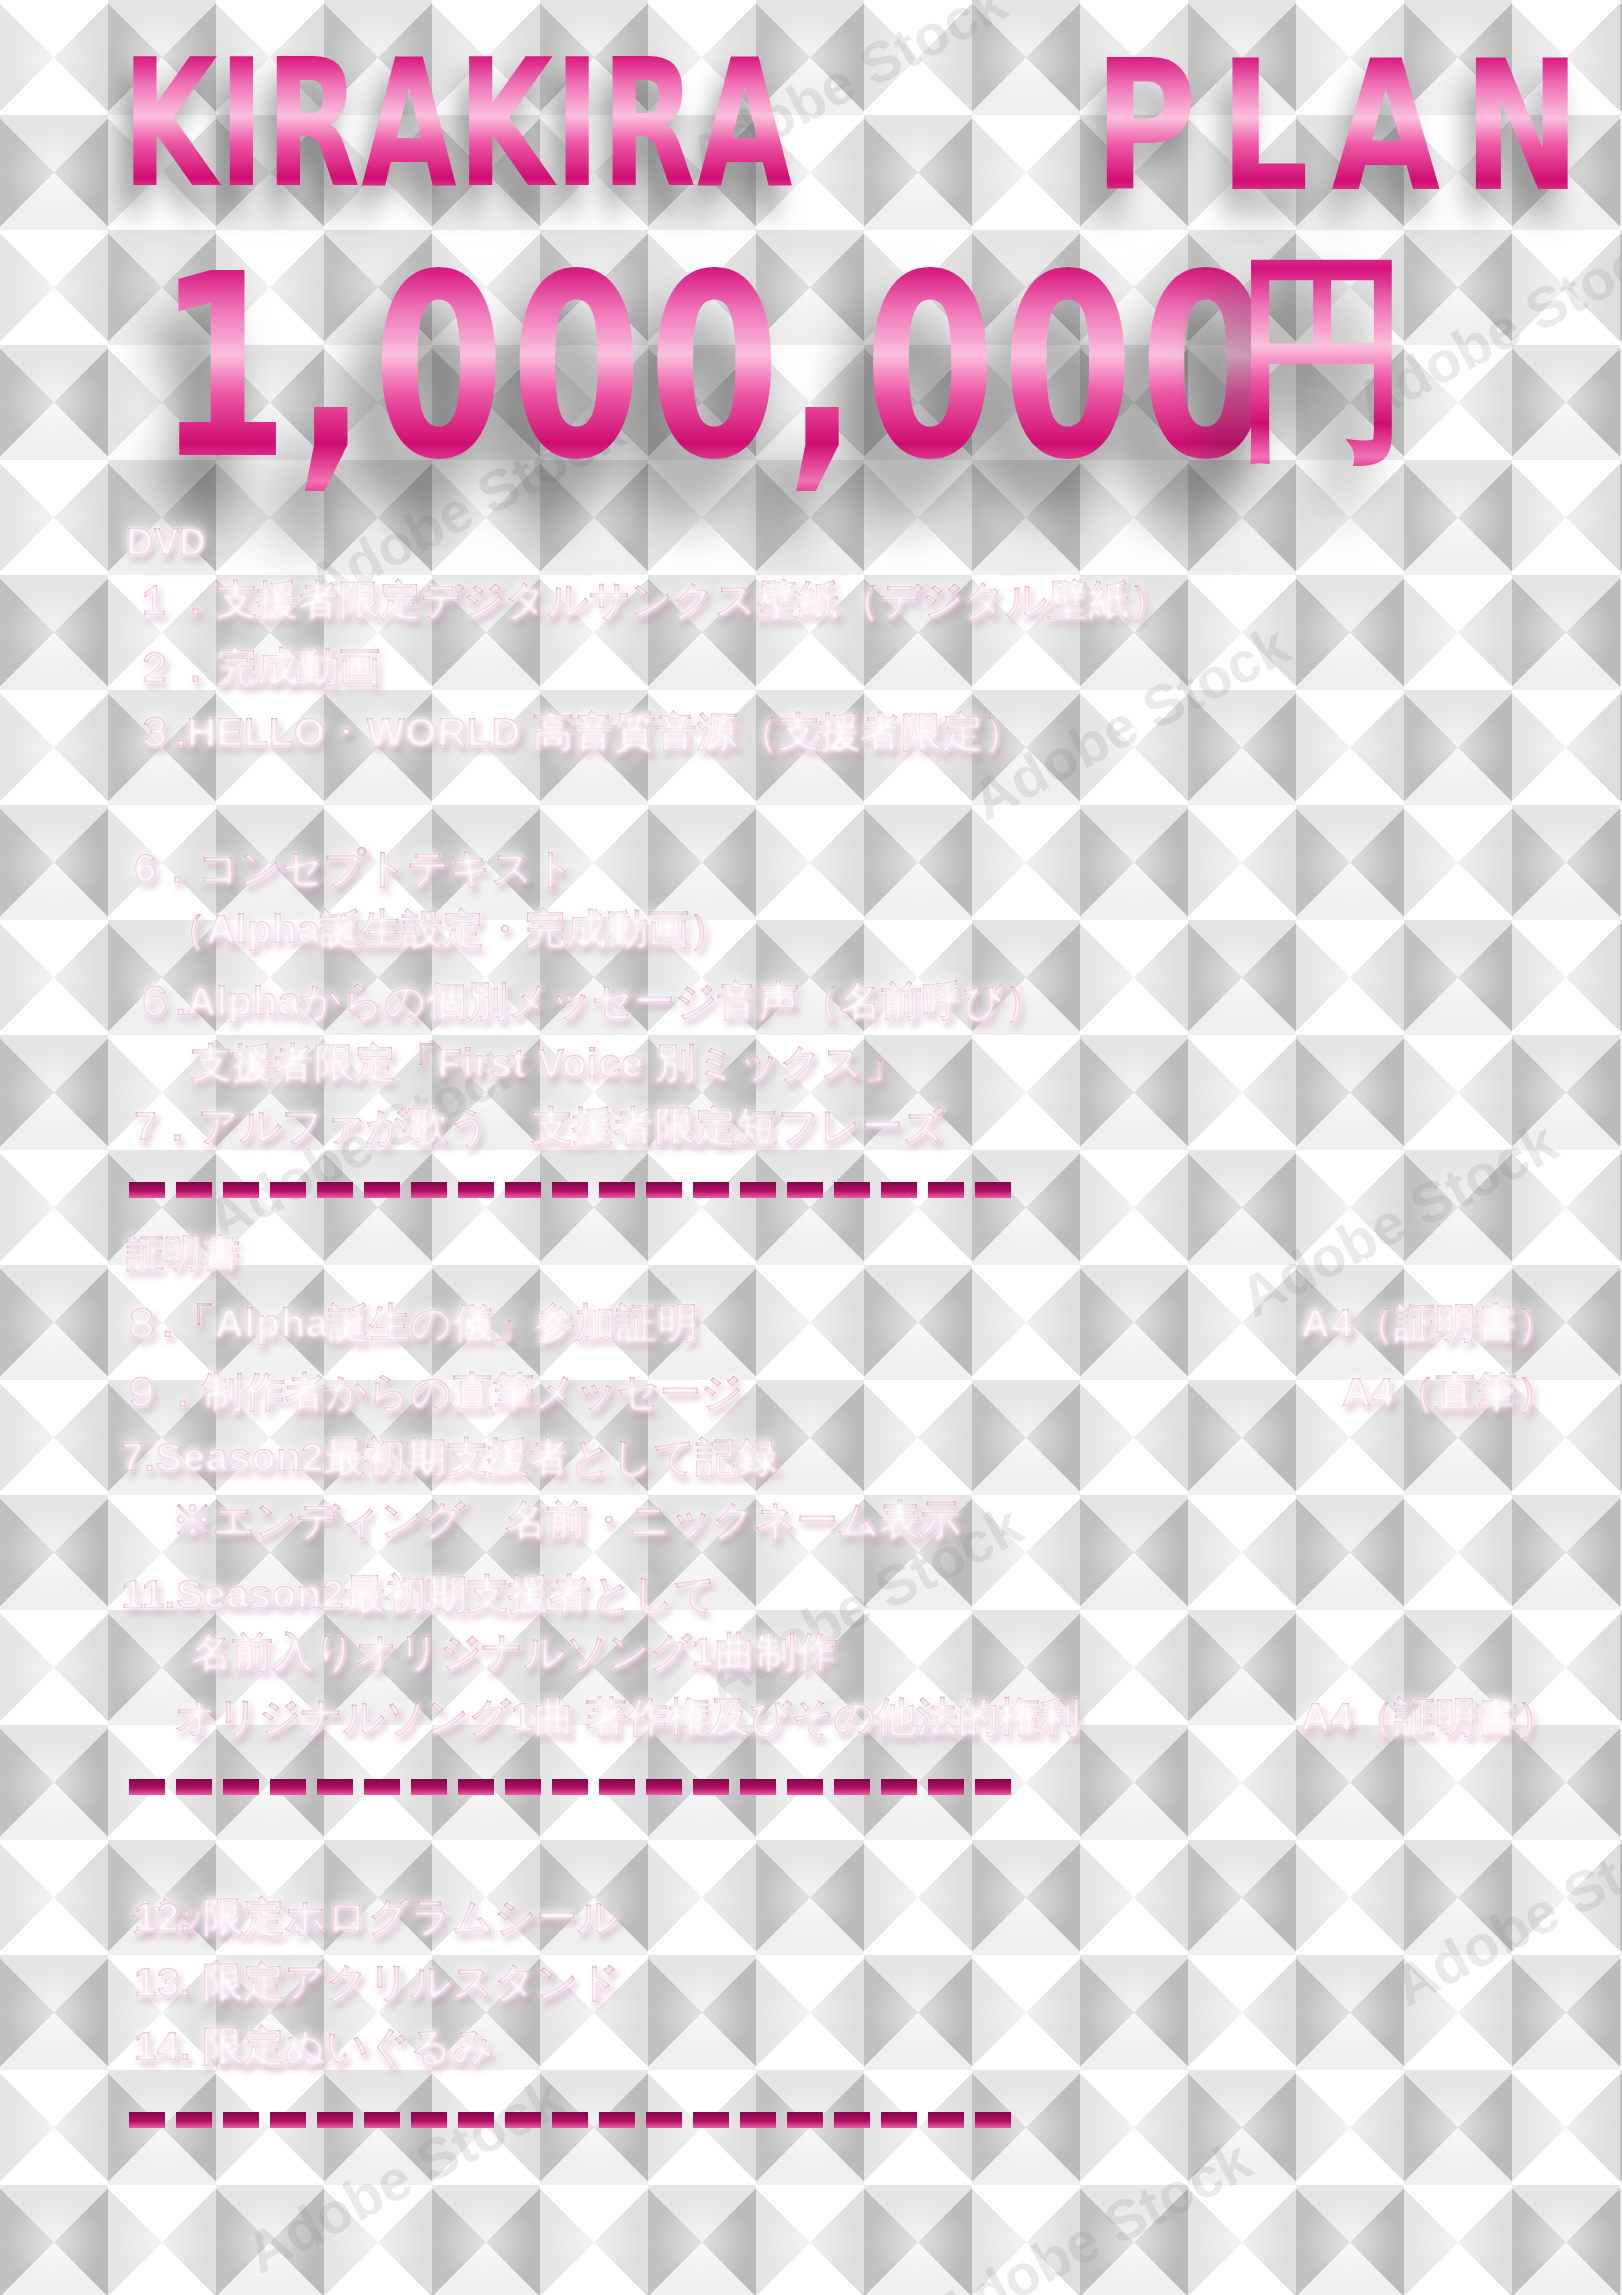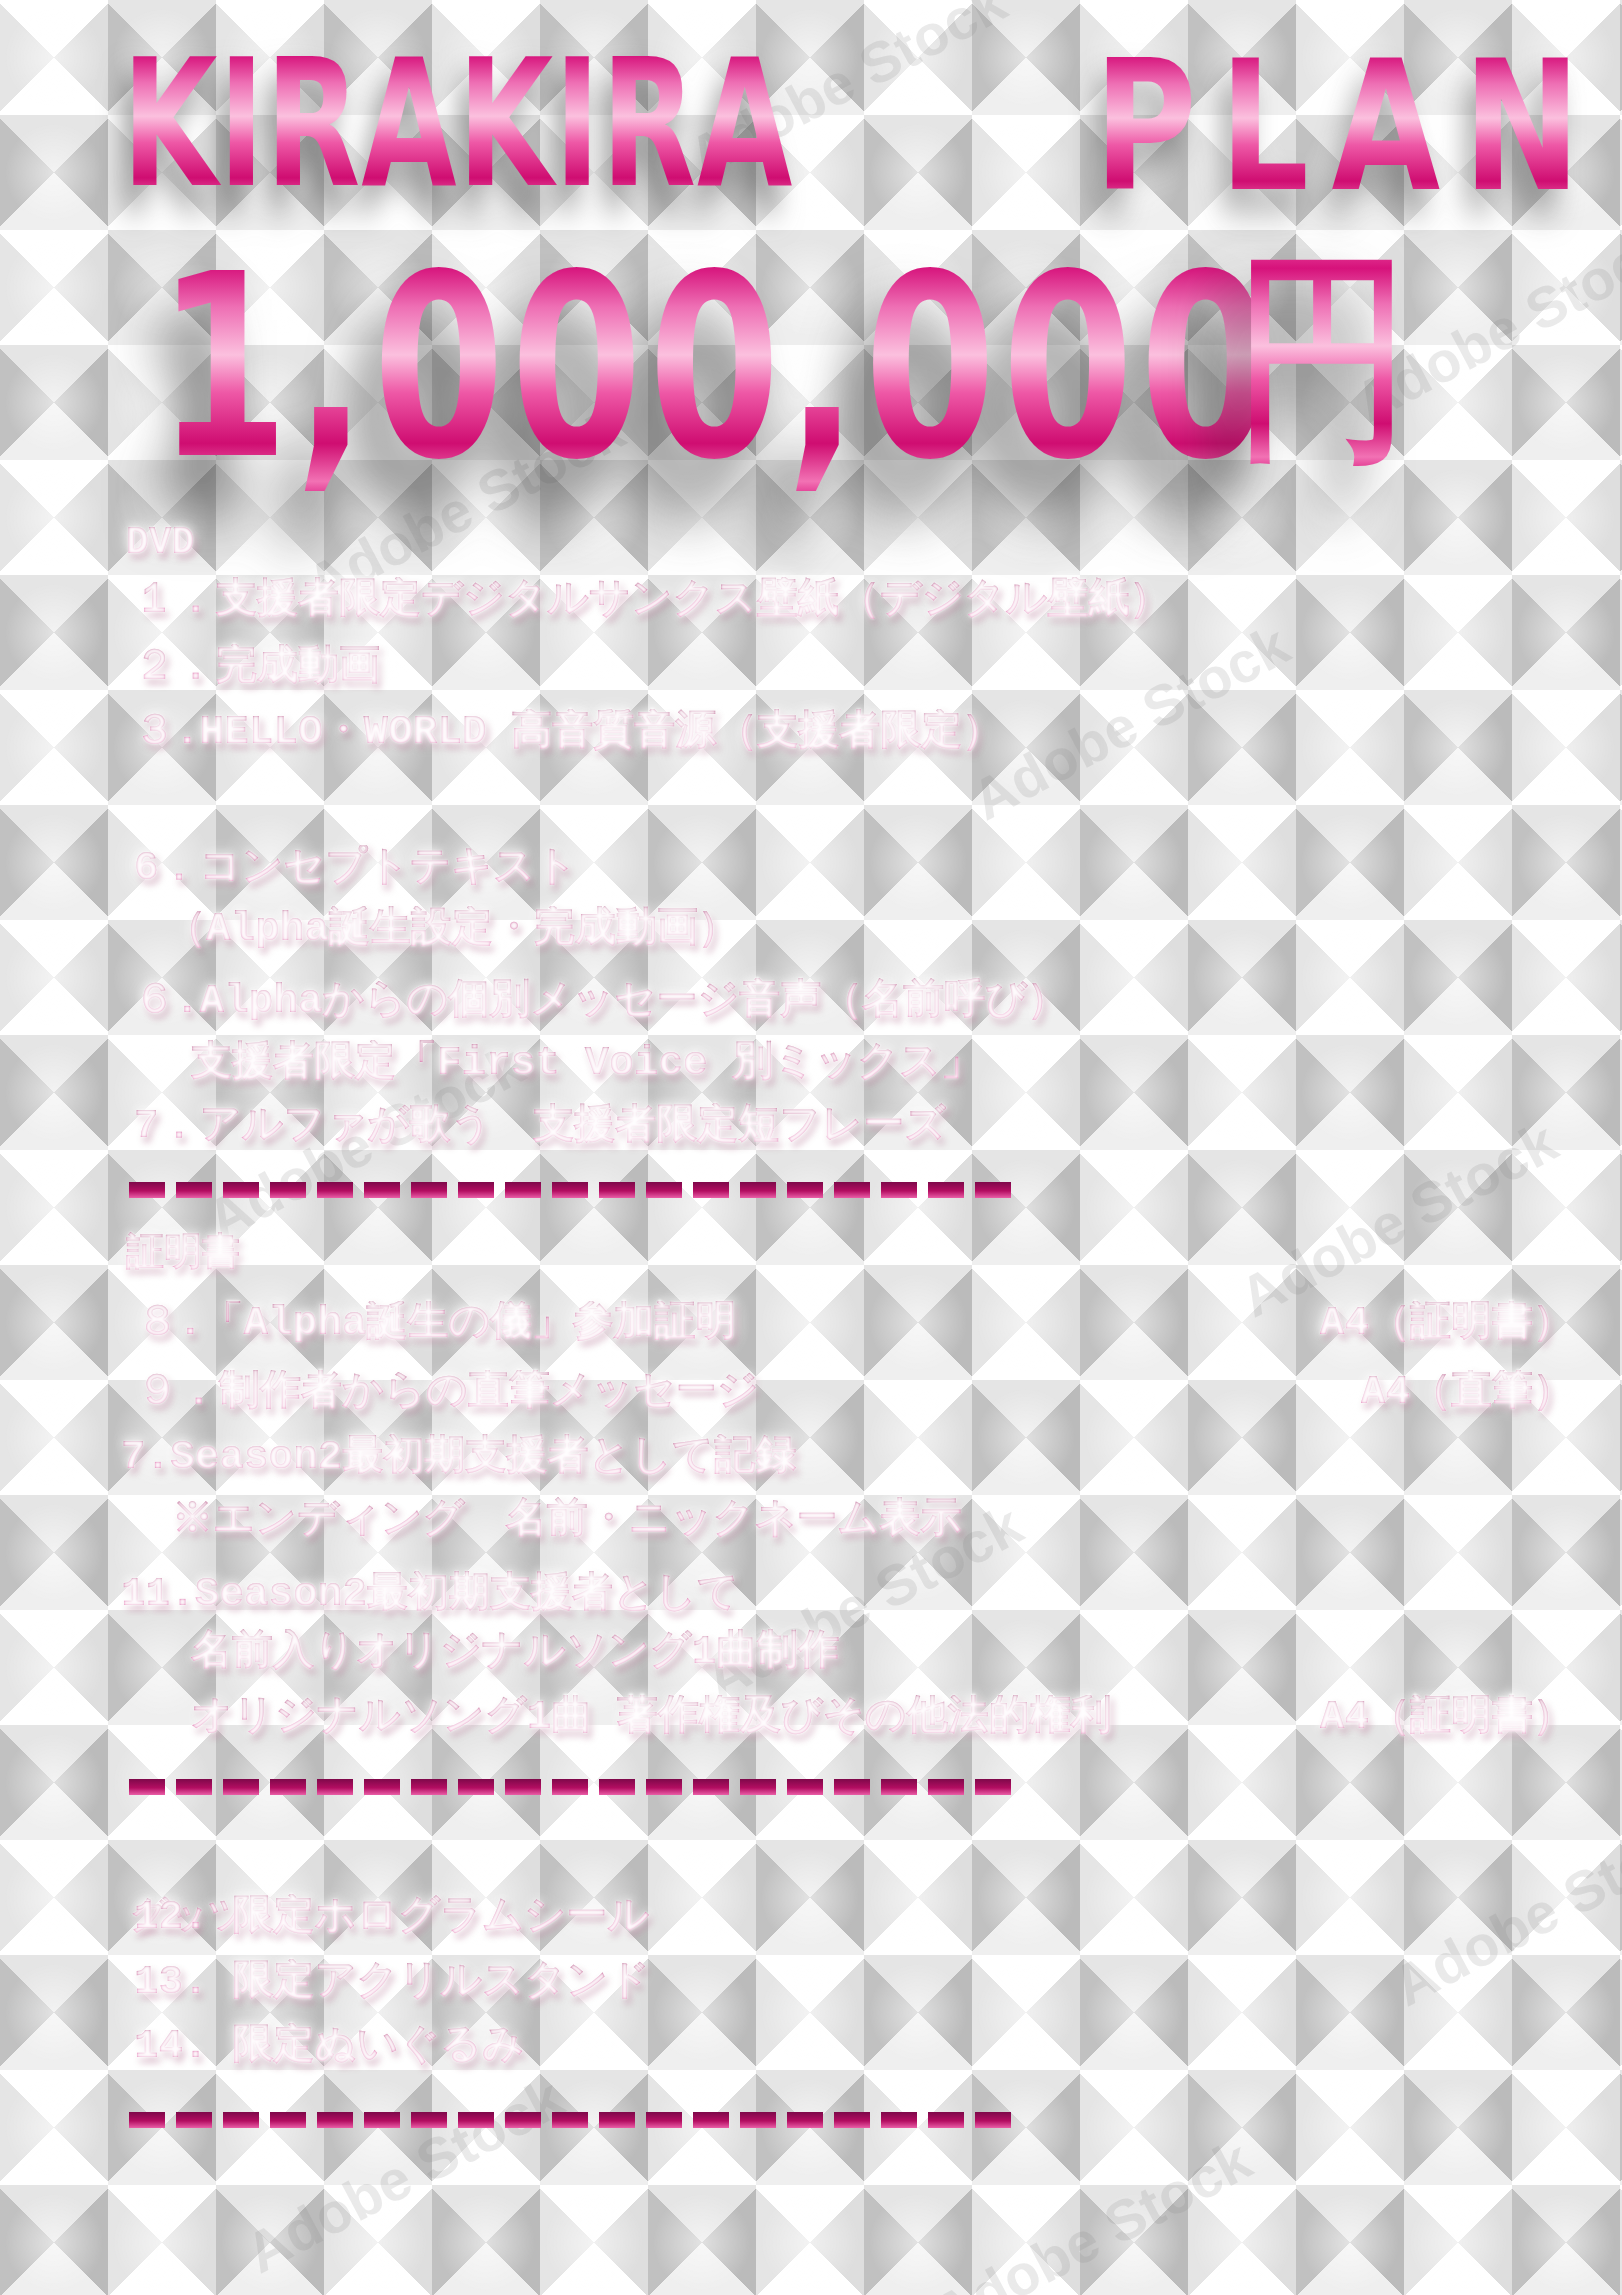--- a/index.html
+++ b/index.html
@@ -41,23 +41,23 @@
     transform:scaleX(.78);
     filter:drop-shadow(-12.2px 23px 17px rgba(70,70,70,.45));}
   .price-amount{left:157px;top:241px;font-size:253px;letter-spacing:7.7px;
     transform:scaleX(.75);
     filter:drop-shadow(-34px 50px 32px rgba(35,35,35,.60));}
   .price-yen{left:1236px;top:246px;font-size:222px;
     transform:scaleX(.78);
     filter:drop-shadow(-42px 38px 31px rgba(35,35,35,.55));}
   
   .line{position:absolute;white-space:nowrap;line-height:1.1;}
-  .wide{left:137px;width:1437px;display:flex;justify-content:space-between;}
+  .wide{left:121px;width:1437px;display:flex;justify-content:space-between;}
   .ptext{
-    font-family:Liberation Mono, monospace;
+    font-family:Liberation Sans, sans-serif;
     font-weight:700;
     font-size:41px;
     background-image:linear-gradient(180deg,
       #8d094c 0%, #ad0c5f 32%, #ce1f7f 62%, #ec66ac 100%);
     -webkit-background-clip:text;background-clip:text;
     -webkit-text-fill-color:transparent;color:transparent;
     text-shadow:
       0 0 2.3px rgba(255,255,255,.95),
       0 0 9.2px rgba(255,255,255,.95),
       0 0 17px rgba(255,255,255,.80),

